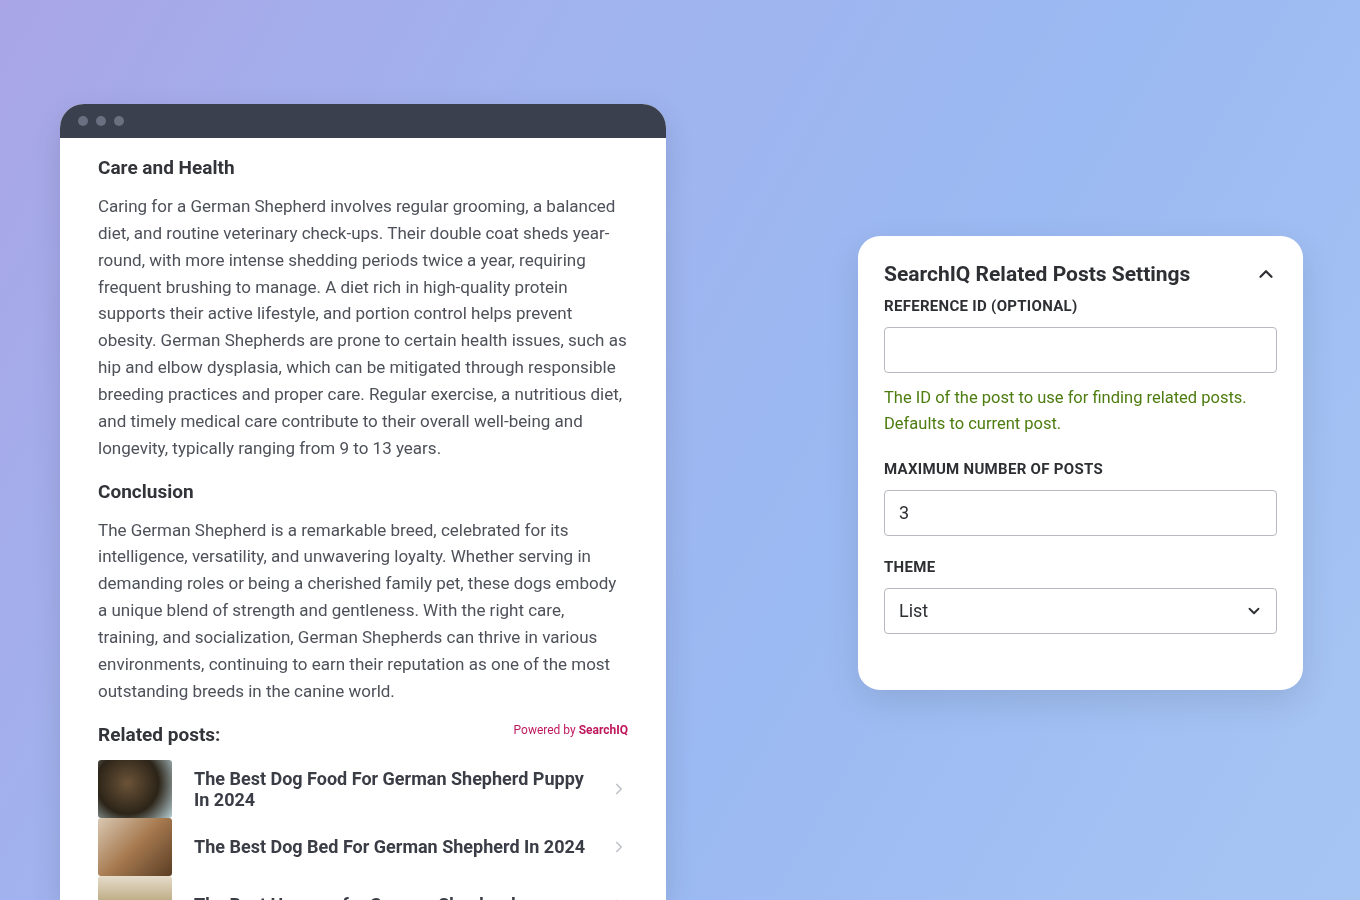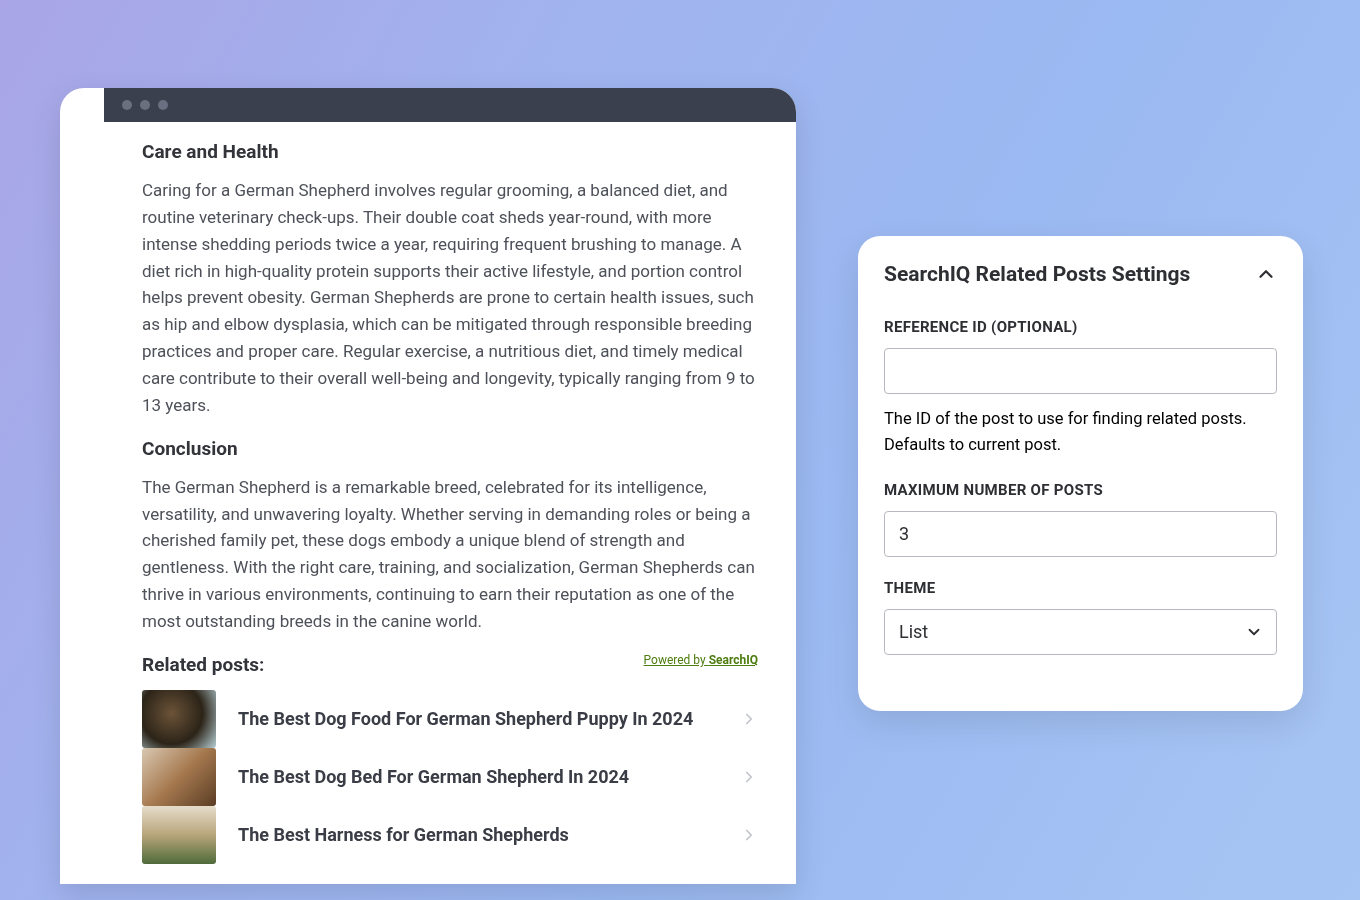--- a/index.html
+++ b/index.html
@@ -9,28 +9,27 @@
     background: linear-gradient(120deg, #a9a5e6 0%, #a1b3ef 30%, #9bb9f2 60%, #a7c5f3 100%);
     border-radius: 24px;
     overflow: hidden;
     position: relative;
   }
 
   
   .browser {
     position: absolute;
     left: 60px;
-    top: 88px;
-    width: 736px;
+    top: 104px;
+    width: 606px;
     height: 796px;
     background: #fff;
     border-radius: 24px 24px 0 0;
     overflow: hidden;
     box-shadow: 0 10px 30px rgba(0,0,0,0.12);
-    padding-left: 44px;
   }
   .titlebar {
     height: 34px;
     background: #3a404d;
     display: flex;
     align-items: center;
     padding-left: 18px;
     gap: 8px;
   }
   .dot {
@@ -58,22 +57,21 @@
   .related-header {
     display: flex;
     justify-content: space-between;
     align-items: flex-start;
     margin-top: 10px;
     margin-bottom: 14px;
   }
   .related-header h3 { margin: 0; }
   .powered {
     font-size: 12px;
-    color: #4d7c0f;
-    text-decoration: underline;
+    color: #be185d;
   }
   .powered strong { font-weight: 700; }
 
   .related-list { display: flex; flex-direction: column; gap: 0; }
   .related-item {
     display: flex;
     align-items: center;
     gap: 22px;
     cursor: pointer;
   }
@@ -105,21 +103,21 @@
     width: 445px;
     background: #fff;
     border-radius: 22px;
     box-shadow: 0 12px 34px rgba(0,0,0,0.10);
     padding: 26px 26px 34px 26px;
   }
   .panel-head {
     display: flex;
     justify-content: space-between;
     align-items: center;
-    margin-bottom: 32px;
+    margin-bottom: 11px;
   }
   .panel-title {
     font-size: 21px;
     font-weight: 700;
     color: #2d2f33;
   }
   .caret-up {
     width: 22px; height: 22px; color: #2d2f33;
   }
 
@@ -152,21 +150,21 @@
   }
   .select-wrap { position: relative; }
   .select-wrap .sel-caret {
     position: absolute;
     right: 14px; top: 50%; transform: translateY(-50%);
     width: 18px; height: 18px; color: #2d2f33; pointer-events: none;
   }
   .help {
     font-size: 16.5px;
     line-height: 1.6;
-    color: #000000;
+    color: #4d7c0f;
     margin-top: 12px;
   }
 </style>
 </head>
 <body>
 
 <div class="browser">
   <div class="titlebar">
     <div class="dot"></div>
     <div class="dot"></div>

